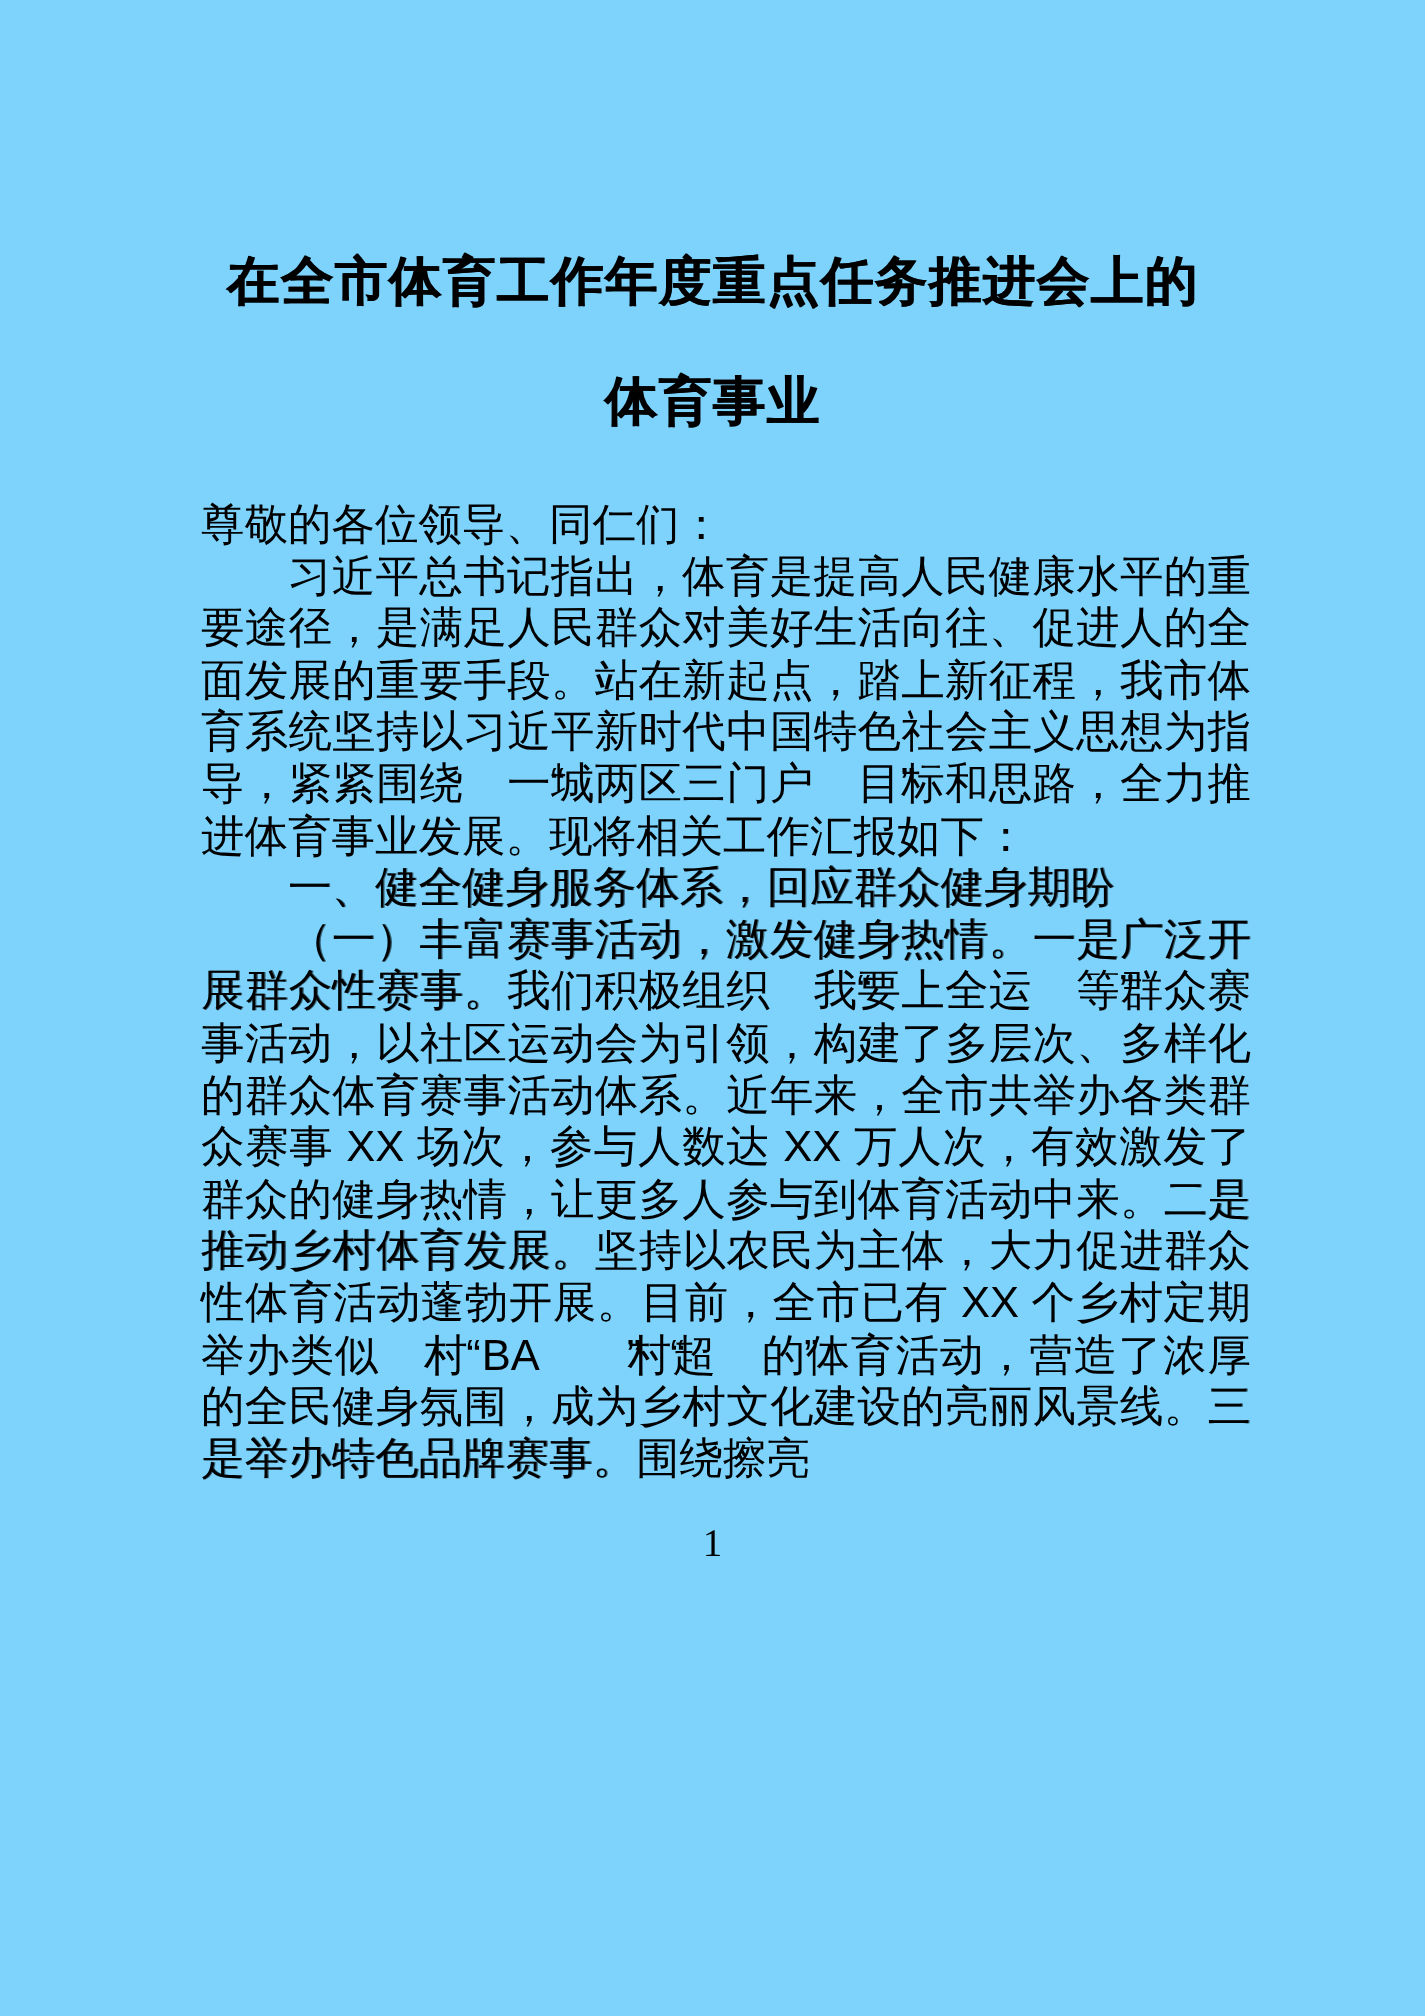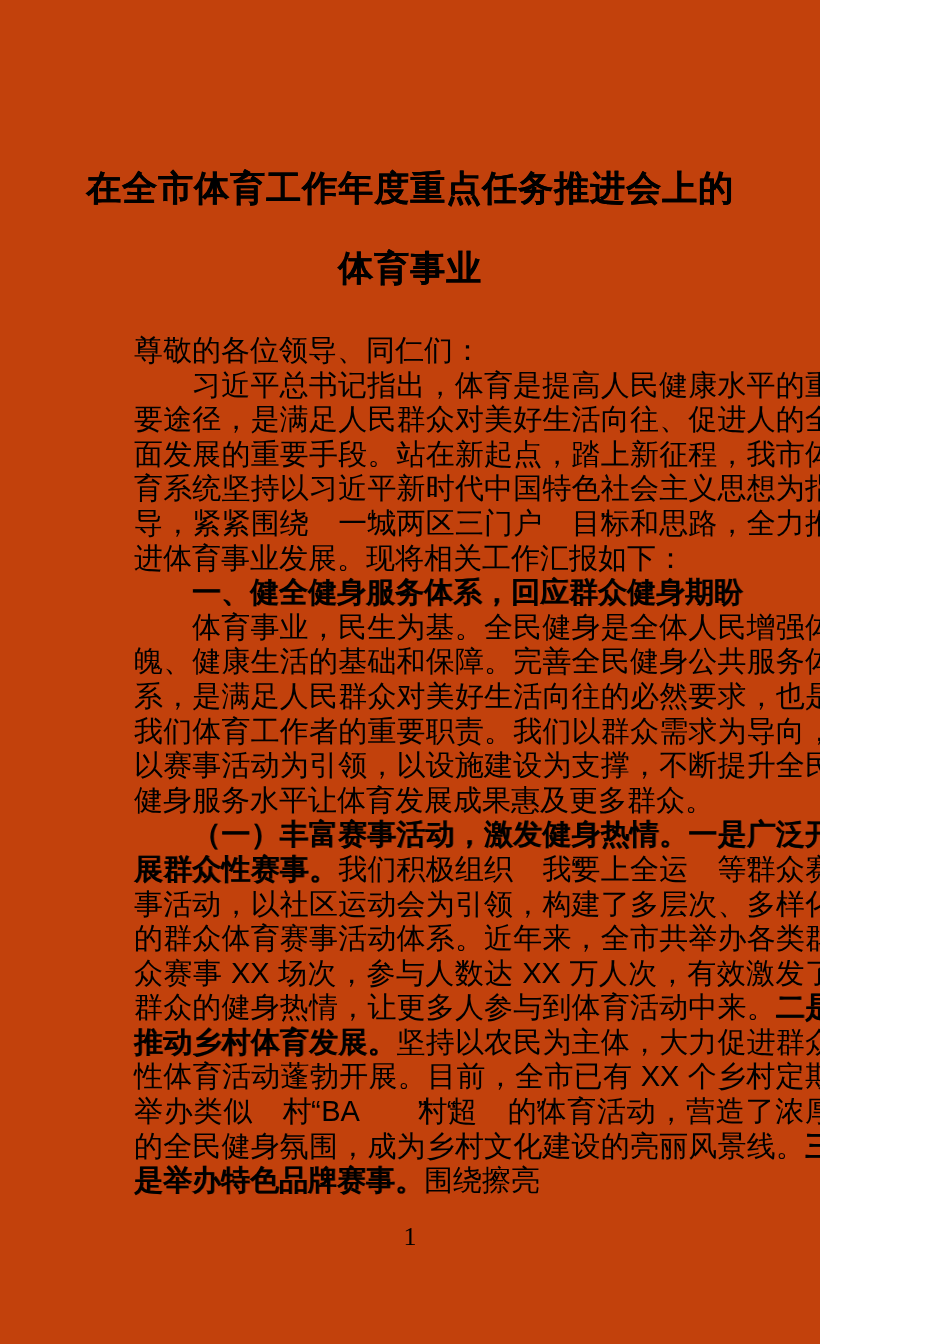--- a/index.html
+++ b/index.html
@@ -2,23 +2,23 @@
 <html><head>
 <meta charset="utf-8">
 <style>
   html, body {
     margin: 0;
     padding: 0;
     background: #ffffff;
   }
   .page {
     position: relative;
-    width: 820px;
+    width: 950px;
     height: 1344px;
-    background: #c2410c;
+    background: #7dd3fc;
     color: #000000;
     font-family: "Liberation Sans", sans-serif;
     overflow: hidden;
   }
   .title-block {
     padding-top: 148px;
     width: 100%;
     text-align: center;
   }
   .doc-title {
@@ -37,21 +37,21 @@
     text-justify: inter-ideograph;
   }
   .para {
     margin: 0;
     padding: 0;
   }
   .para.indent {
     text-indent: 2em;
   }
   .seg.bold {
-    font-weight: 700;
+    font-weight: 400;
     text-shadow: 0.8px 0 0 rgba(0,0,0,0.55);
   }
   .latin {
     font-family: Liberation Sans, sans-serif;
   }
   .q {
     display: inline-block;
     width: 1em;
   }
   .qo { text-align: right; }
@@ -71,18 +71,17 @@
 <div class="page">
   <div class="title-block">
     <div class="doc-title">在全市体育工作年度重点任务推进会上的</div>
     <div class="doc-title">体育事业</div>
   </div>
 
   <div class="content">
       <p class="para"><span class="seg">尊敬的各位领导、同仁们：</span></p>
       <p class="para indent"><span class="seg">习近平总书记指出，体育是提高人民健康水平的重要途径，是满足人民群众对美好生活向往、促进人的全面发展的重要手段。站在新起点，踏上新征程，我市体育系统坚持以习近平新时代中国特色社会主义思想为指导，紧紧围绕<span class="q qo">“</span>一城两区三门户<span class="q qc">”</span>目标和思路，全力推进体育事业发展。现将相关工作汇报如下：</span></p>
       <p class="para indent"><span class="seg bold">一、健全健身服务体系，回应群众健身期盼</span></p>
-      <p class="para indent"><span class="seg">体育事业，民生为基。全民健身是全体人民增强体魄、健康生活的基础和保障。完善全民健身公共服务体系，是满足人民群众对美好生活向往的必然要求，也是我们体育工作者的重要职责。我们以群众需求为导向，以赛事活动为引领，以设施建设为支撑，不断提升全民健身服务水平让体育发展成果惠及更多群众。</span></p>
       <p class="para indent"><span class="seg bold">（一）丰富赛事活动，激发健身热情。</span><span class="seg bold">一是广泛开展群众性赛事。</span><span class="seg">我们积极组织<span class="q qo">“</span>我要上全运<span class="q qc">”</span>等群众赛事活动，以社区运动会为引领，构建了多层次、多样化的群众体育赛事活动体系。近年来，全市共举办各类群众赛事 <span class="latin">XX</span> 场次，参与人数达 <span class="latin">XX</span> 万人次，有效激发了群众的健身热情，让更多人参与到体育活动中来。</span><span class="seg bold">二是推动乡村体育发展。</span><span class="seg">坚持以农民为主体，大力促进群众性体育活动蓬勃开展。目前，全市已有 <span class="latin">XX</span> 个乡村定期举办类似<span class="q qo">“</span>村 <span class="latin">BA</span><span class="q qc">”</span><span class="q qo">“</span>村超<span class="q qc">”</span>的体育活动，营造了浓厚的全民健身氛围，成为乡村文化建设的亮丽风景线。</span><span class="seg bold">三是举办特色品牌赛事。</span><span class="seg">围绕擦亮</span></p>
     </div>
 
   <div class="page-number">1</div>
 </div>
 
 </body></html>

